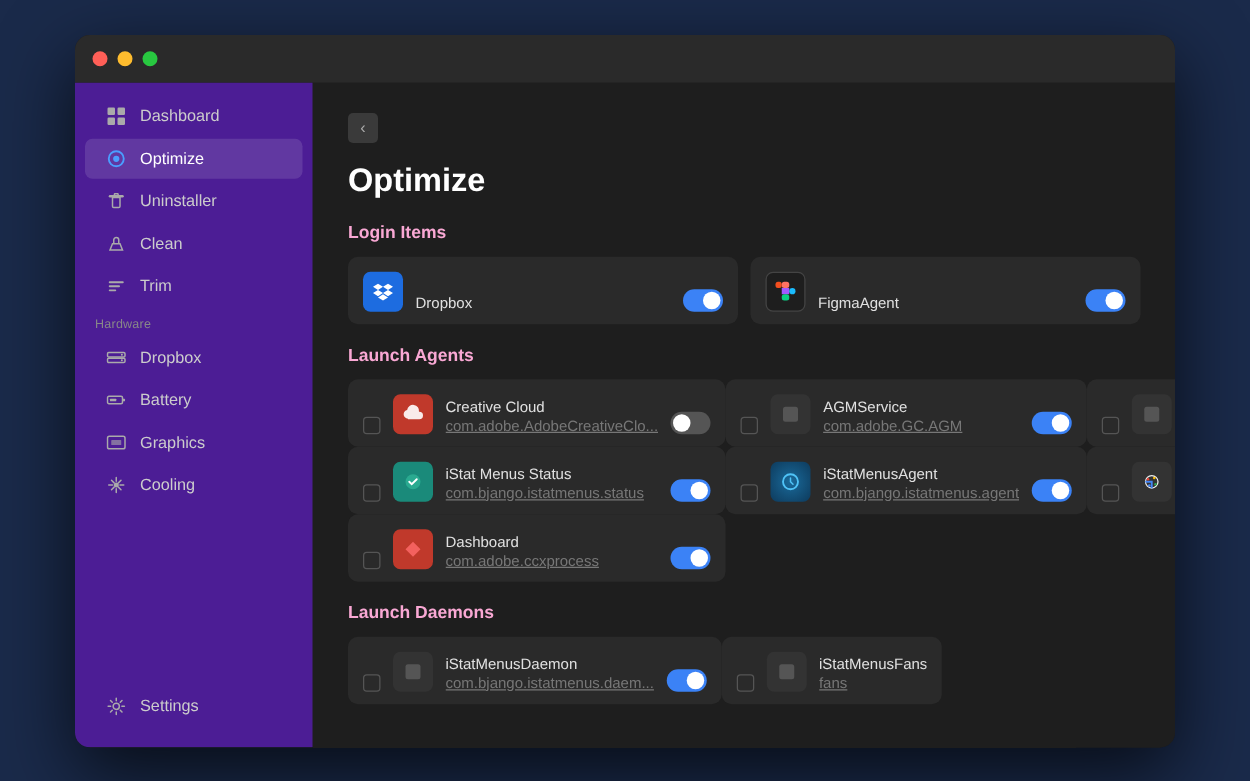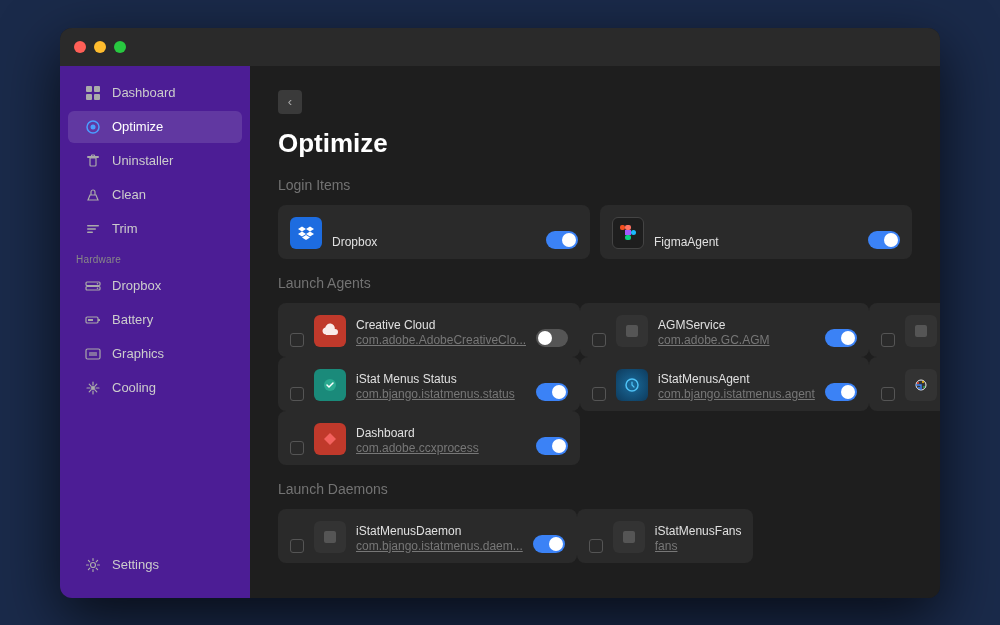--- a/index.html
+++ b/index.html
@@ -95,22 +95,22 @@
     .main-content::-webkit-scrollbar-track { background: transparent; }
     .main-content::-webkit-scrollbar-thumb { background: #444; border-radius: 3px; }
     .page-title {
       font-size: 26px;
       font-weight: 600;
       color: #fff;
       margin-bottom: 18px;
     }
     .section-title {
       font-size: 14px;
-      font-weight: 400;
-      color: #737373;
+      font-weight: 700;
+      color: #f9a8d4;
       margin-bottom: 12px;
       margin-top: 0;
     }
     .items-grid {
       display: grid;
       grid-template-columns: 1fr 1fr 1fr;
       margin-bottom: 16px;
     }
     .items-grid-2 {
       display: grid;

